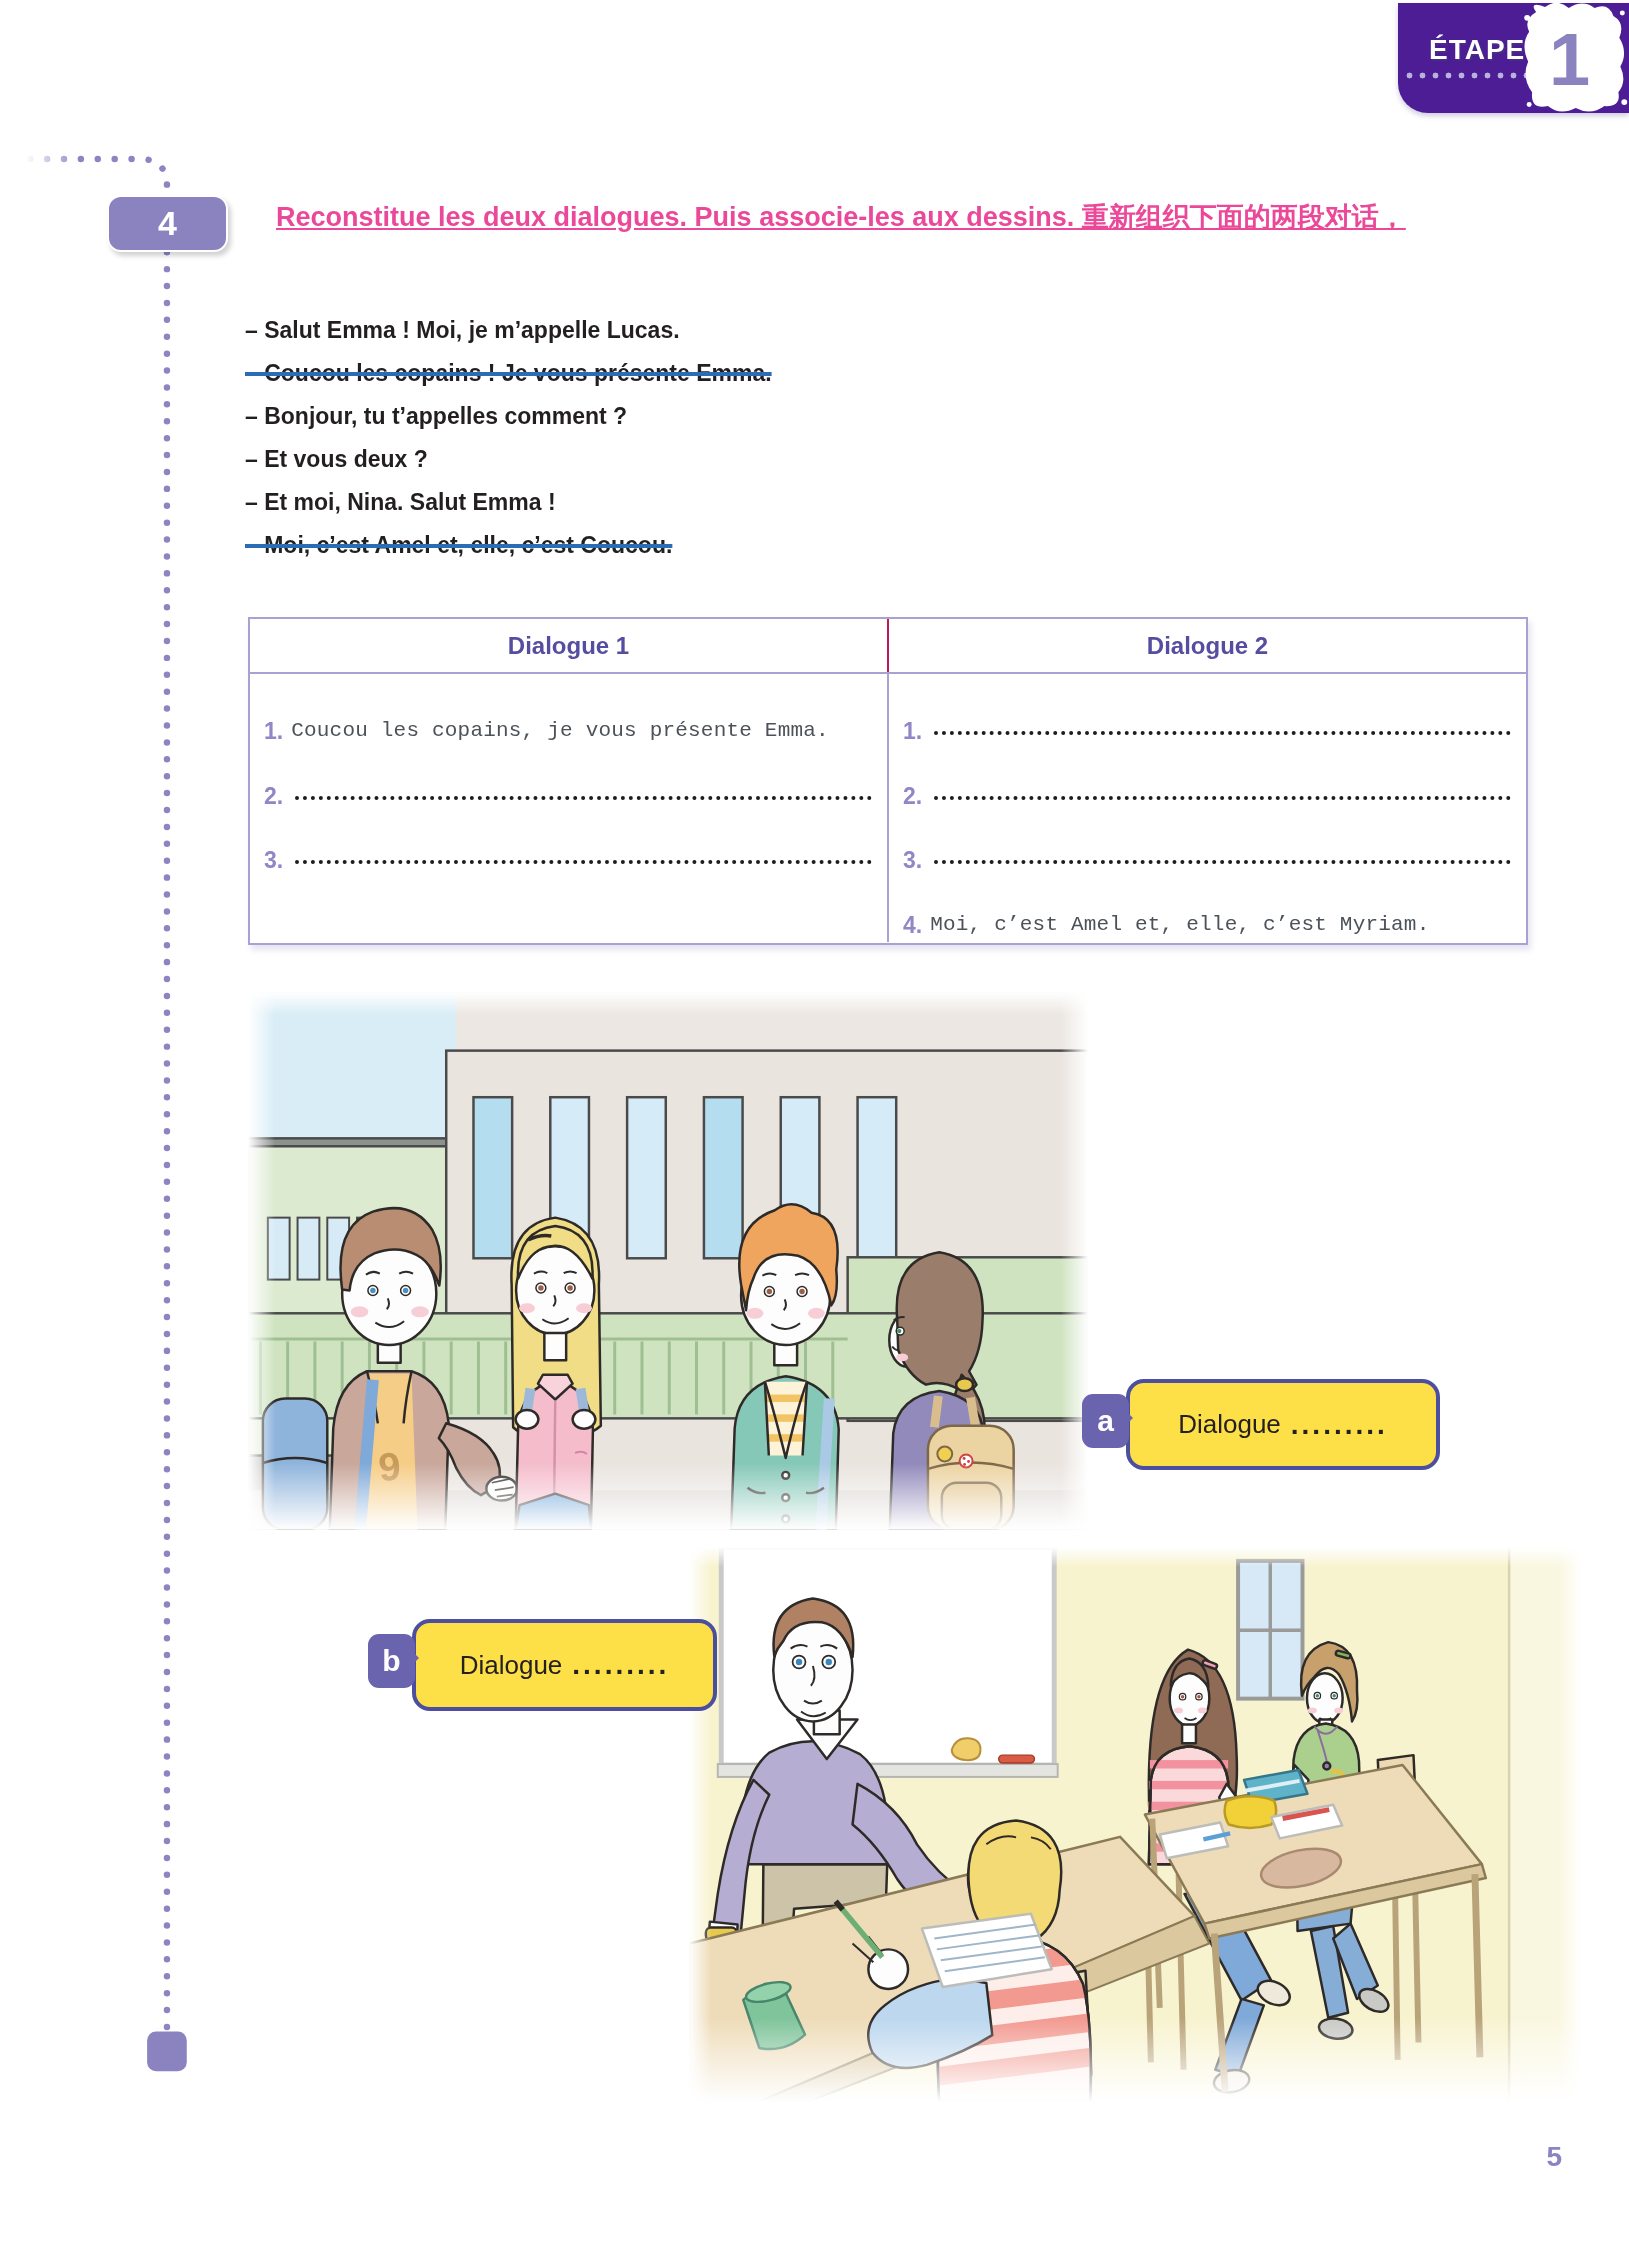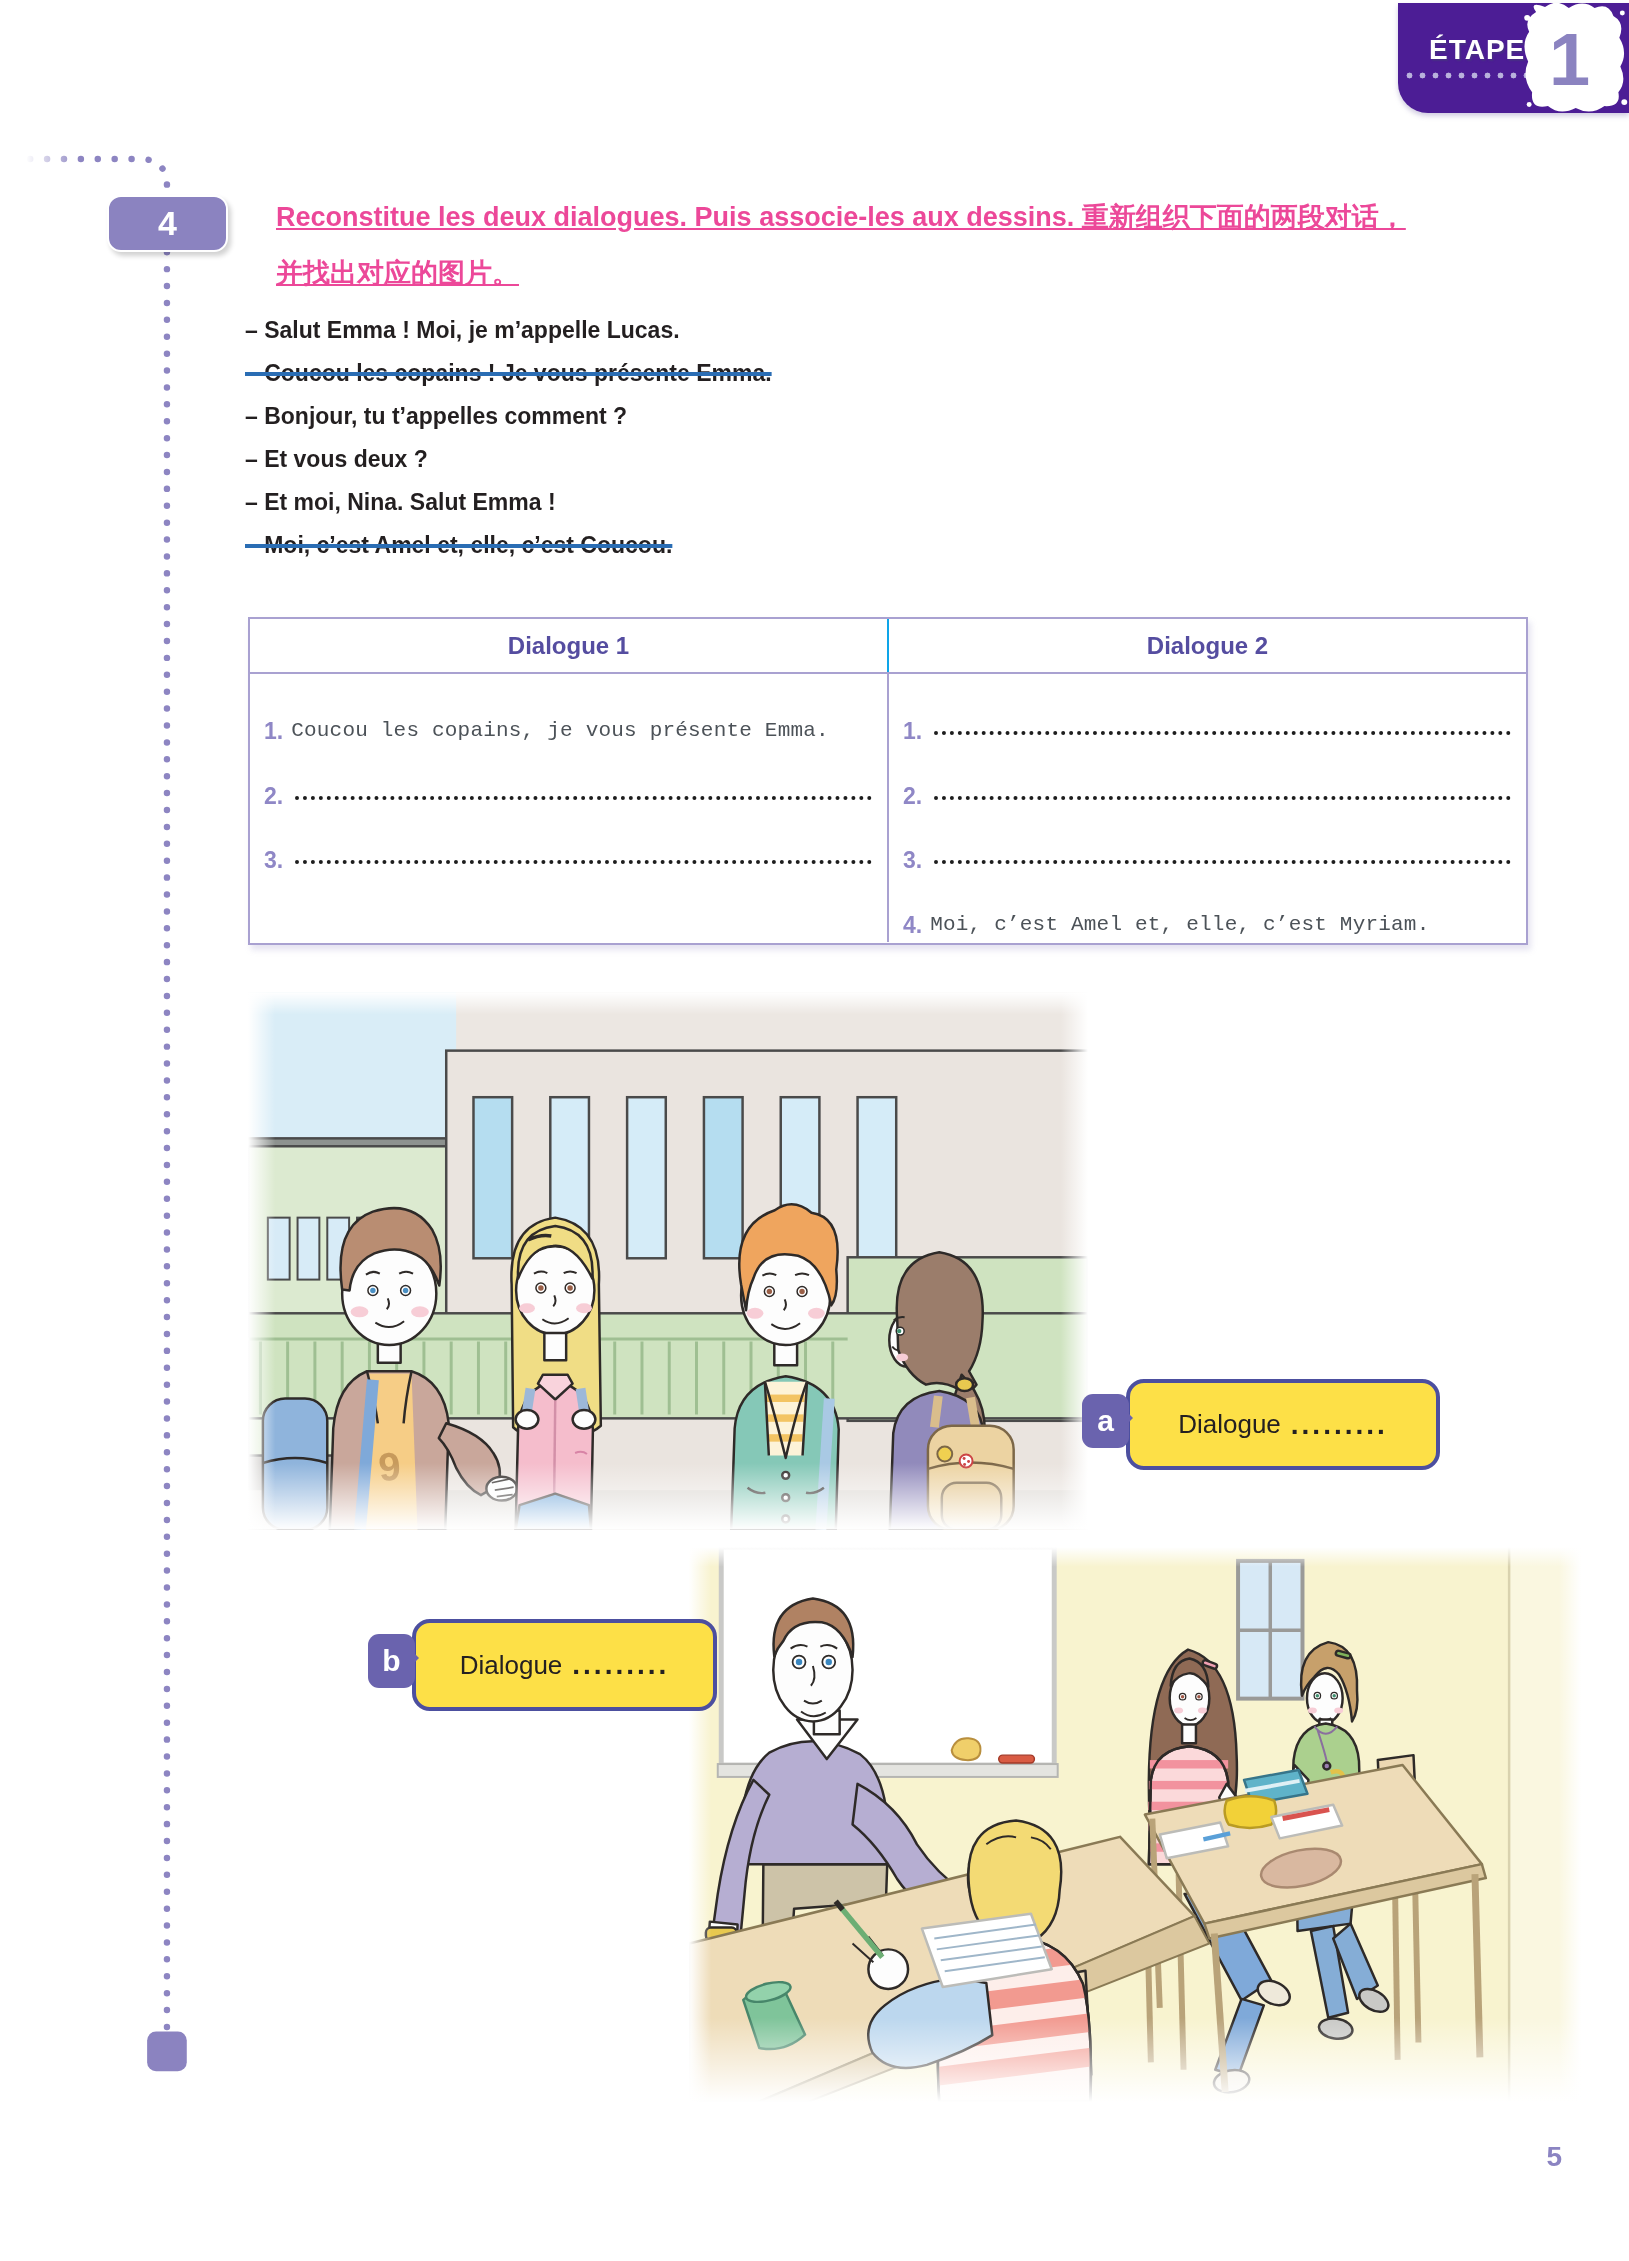--- a/index.html
+++ b/index.html
@@ -38,21 +38,21 @@
   .dlg-list{position:absolute;left:245px;top:317px;width:1190px;}
   .dlg-line{height:43px;font-size:23px;font-weight:600;color:#231f20;white-space:nowrap;}
   .dlg-line.struck{text-decoration:line-through;text-decoration-color:#2a6db4;text-decoration-thickness:3.5px;}
 
   
   .dlg-table{position:absolute;left:248px;top:617px;width:1280px;height:328px;border:2.5px solid #a9a1d1;
     box-sizing:border-box;background:#fff;box-shadow:3px 4.5px 6px rgba(140,130,190,.22);}
   .dlg-table .thead{display:flex;height:53px;border-bottom:2.5px solid #a9a1d1;}
   .dlg-table .th{flex:1;display:flex;align-items:center;justify-content:center;
     font-size:24px;font-weight:bold;color:#554da0;}
-  .dlg-table .th:first-child{border-right:2px solid #0ea5e9;}
+  .dlg-table .th:first-child{border-right:2px solid #be185d;}
   .dlg-table .tbody{display:flex;height:268px;}
   .dlg-table .col{flex:1;position:relative;}
   .dlg-table .col:first-child{border-right:2px solid #a9a1d1;}
   .trow{position:absolute;left:14px;right:12px;height:42px;display:flex;align-items:flex-end;}
   .trow .num{font-size:23px;font-weight:bold;color:#8f87c6;margin-right:8px;line-height:1.05;}
   .trow .answer{font-family:Liberation Mono, monospace;font-size:21px;color:#4c5258;letter-spacing:0.2px;line-height:1.2;}
   .trow .dotline{flex:1;border-bottom:4px dotted #1d1d1d;margin:0 3px 8px 4px;}
   .r1{top:27px;} .r2{top:92px;} .r3{top:156px;} .r4{top:221px;}
 
   
@@ -95,21 +95,20 @@
   <svg class="rail-svg" viewBox="0 0 340 3920">
     <path d="M20,20 H250 Q290,26 296,62 V3790" fill="none" stroke="#8d85c2" stroke-width="13" stroke-linecap="round" stroke-dasharray="0.1 34"></path>
     <rect x="256" y="3798" width="80" height="80" rx="18" fill="#8b83c0"></rect>
   </svg>
   <div class="rail-fade"></div>
 
   <div class="exercise-badge">
     <span>4</span>
   </div>
   <div class="instr l1">Reconstitue les deux dialogues. Puis associe-les aux dessins. 重新组织下面的两段对话，</div>
-  <div class="instr l2">并找出对应的图片。</div>
 
   <div class="dlg-list">
     <div class="dlg-line">– Salut Emma ! Moi, je m’appelle Lucas.</div>
     <div class="dlg-line struck">– Coucou les copains ! Je vous présente Emma.</div>
     <div class="dlg-line">– Bonjour, tu t’appelles comment ?</div>
     <div class="dlg-line">– Et vous deux ?</div>
     <div class="dlg-line">– Et moi, Nina. Salut Emma !</div>
     <div class="dlg-line struck">– Moi, c’est Amel et, elle, c’est Coucou.</div>
   </div>
 

